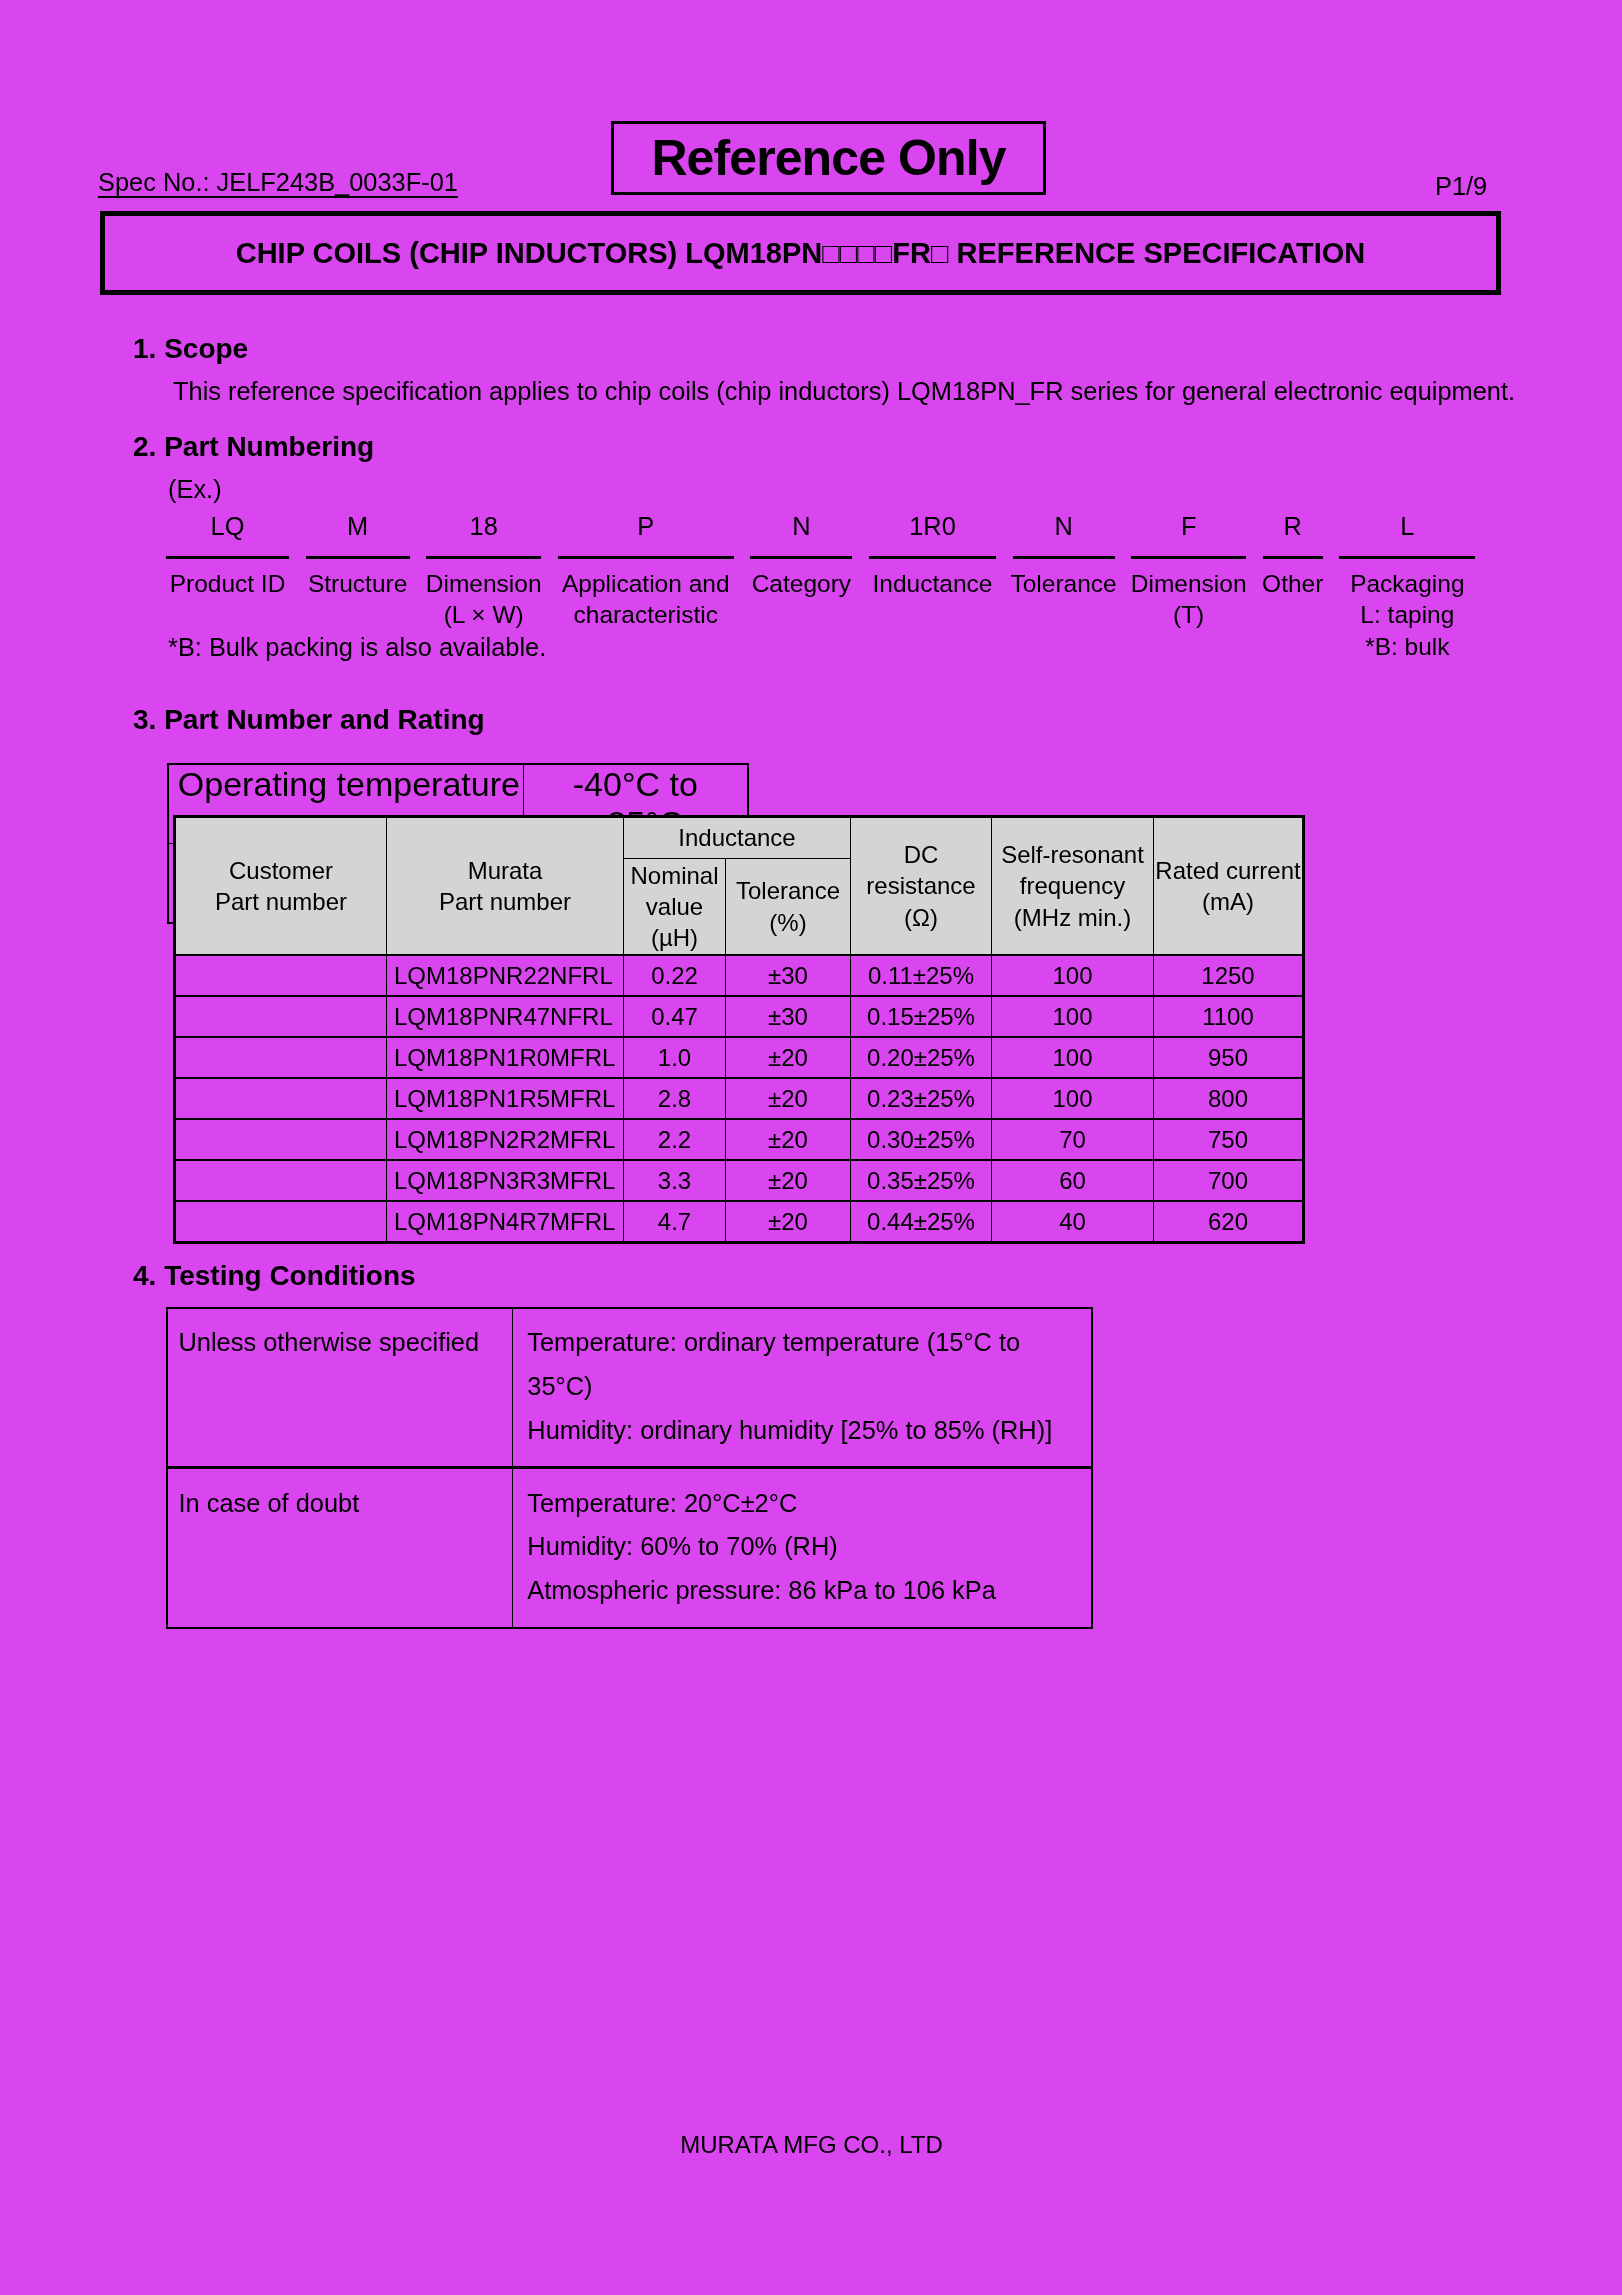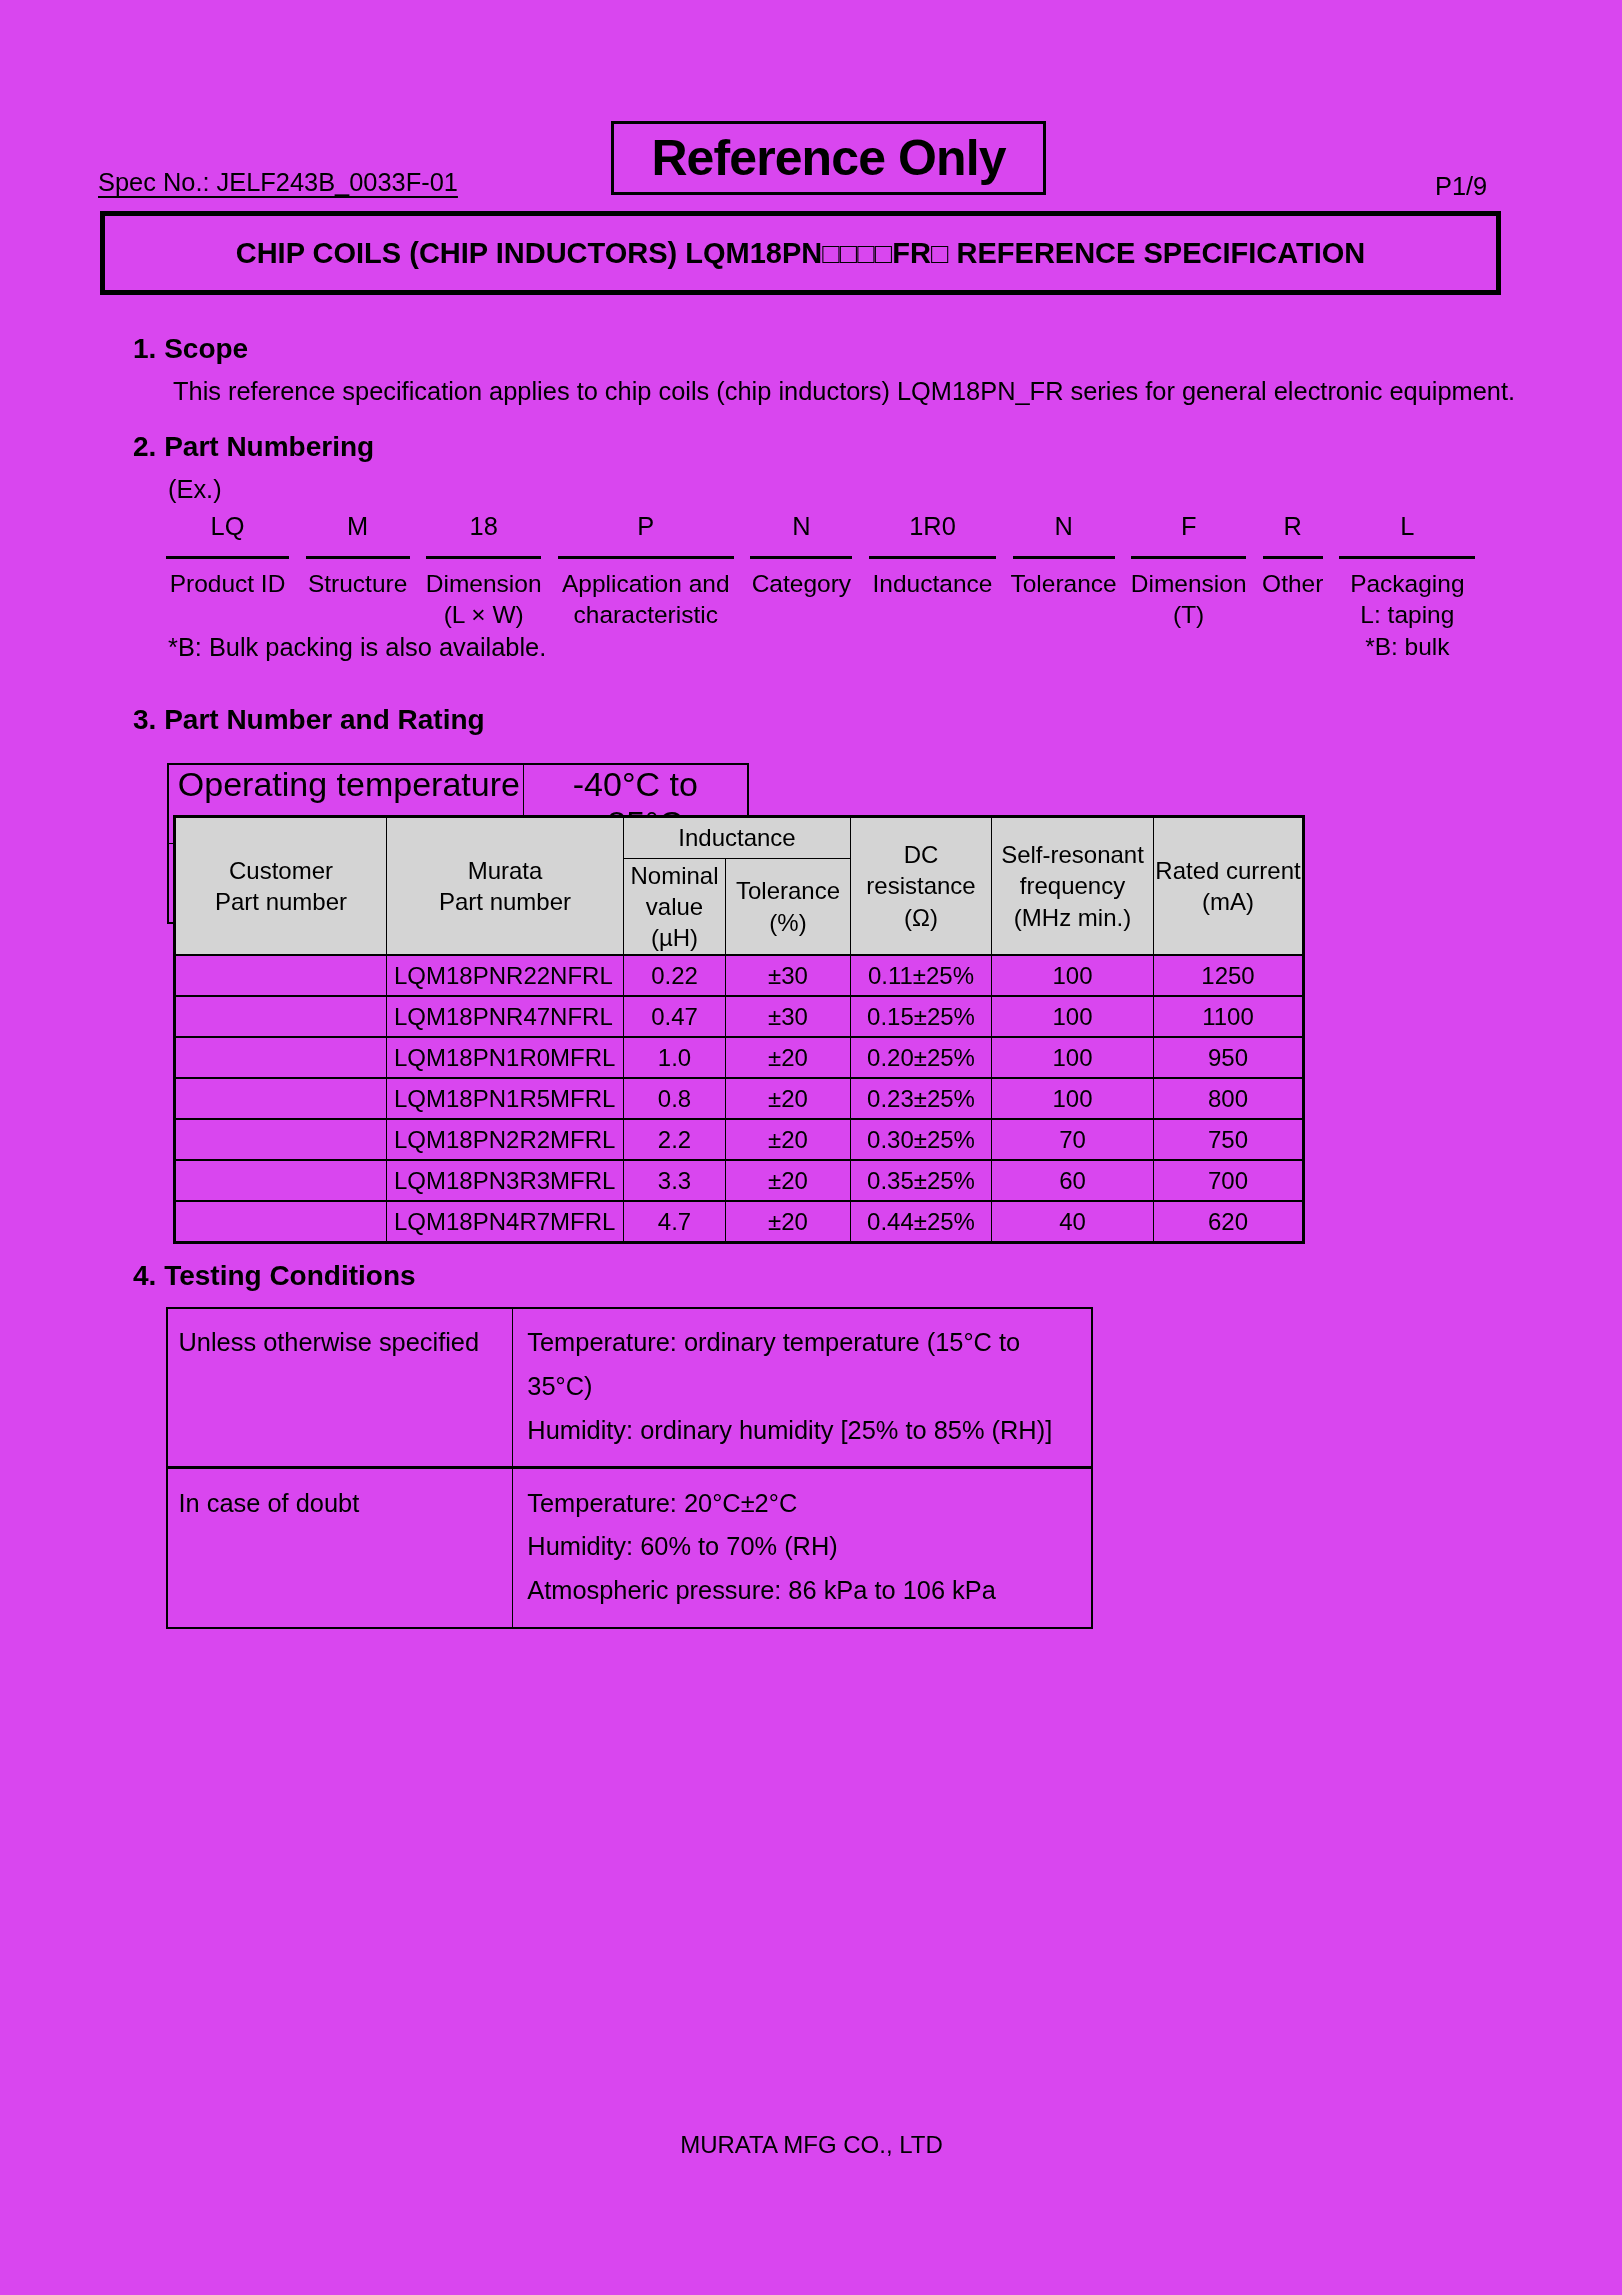--- a/index.html
+++ b/index.html
@@ -268,21 +268,21 @@
         <td class="murata">LQM18PN1R0MFRL</td>
         <td>1.0</td>
         <td>±20</td>
         <td>0.20±25%</td>
         <td>100</td>
         <td>950</td>
       </tr>
       <tr>
         <td></td>
         <td class="murata">LQM18PN1R5MFRL</td>
-        <td>0.8</td>
+        <td>2.8</td>
         <td>±20</td>
         <td>0.23±25%</td>
         <td>100</td>
         <td>800</td>
       </tr>
       <tr>
         <td></td>
         <td class="murata">LQM18PN2R2MFRL</td>
         <td>2.2</td>
         <td>±20</td>

